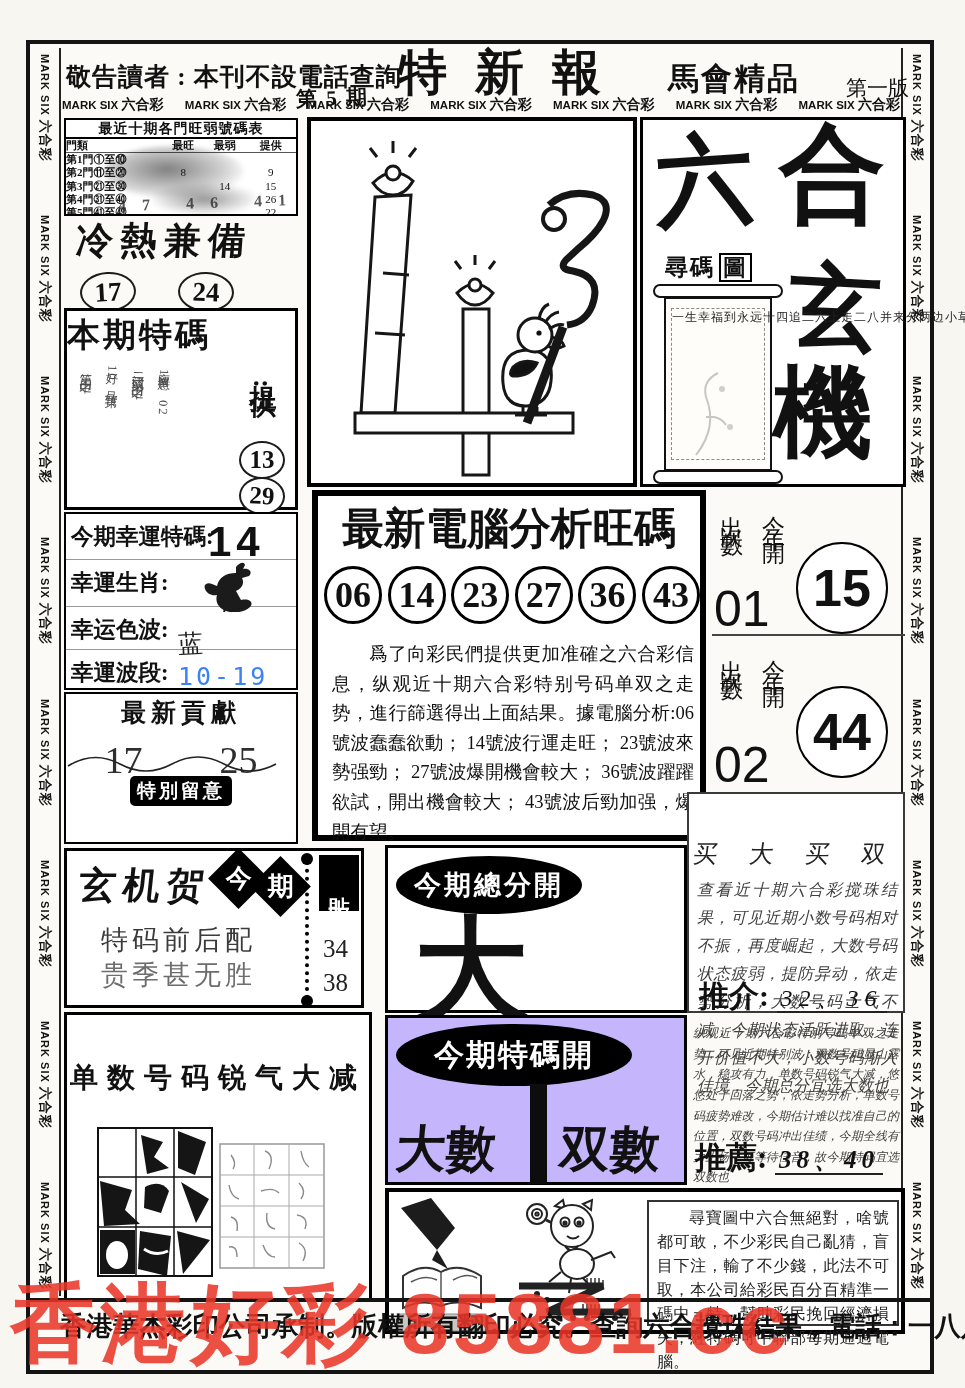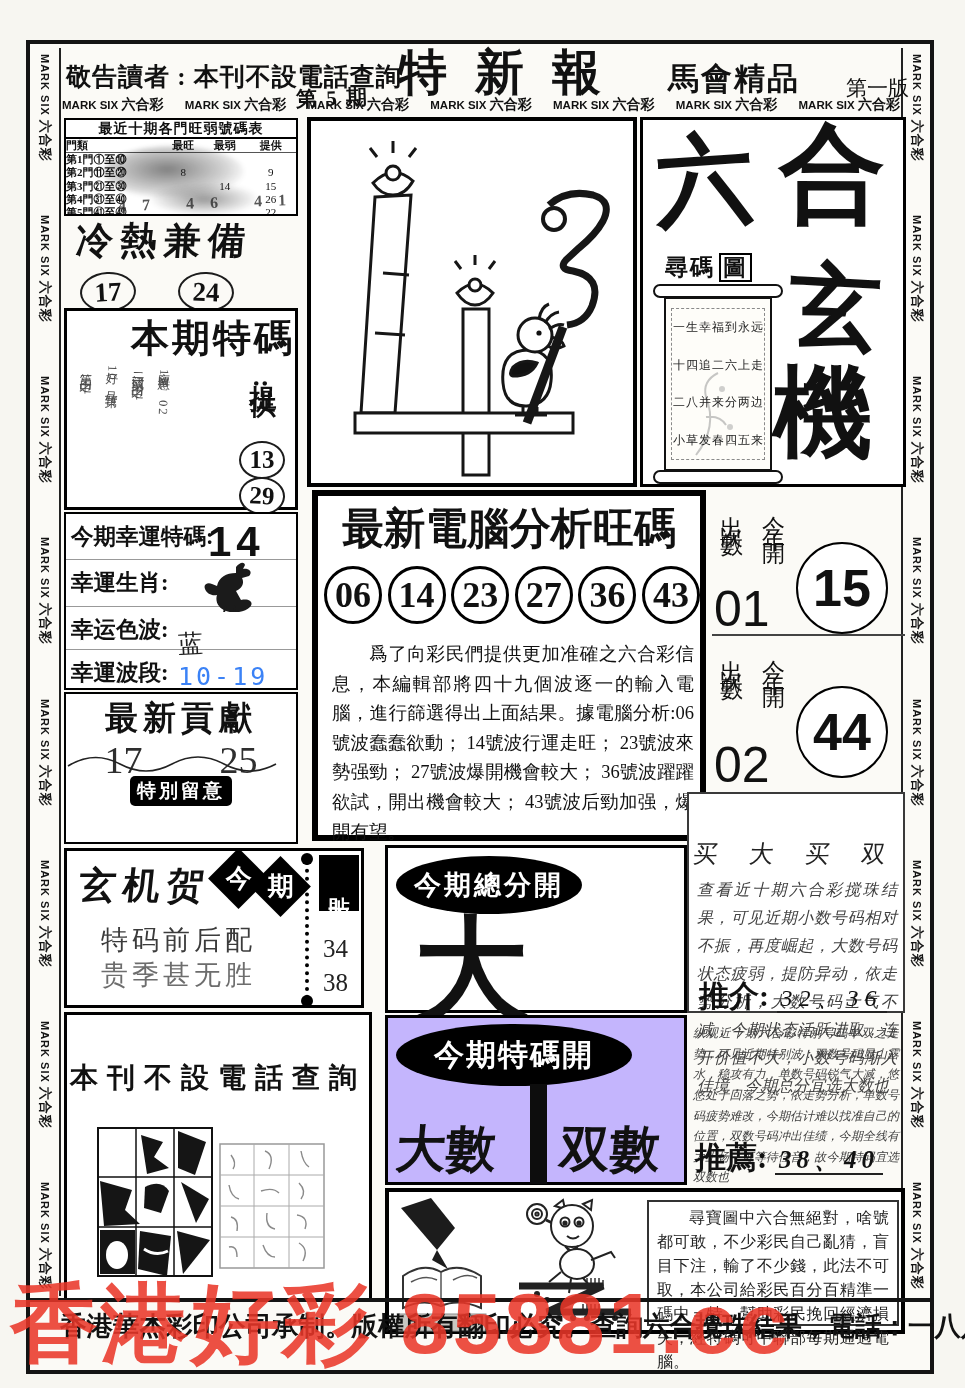--- a/index.html
+++ b/index.html
@@ -32,36 +32,36 @@
   .cg{width:42%;font-weight:bold}.ch,.cw{width:18%;text-align:center}.co{width:22%;text-align:center}
   .smg{border-radius:50%;filter:blur(2px)}
   .smg1{left:104px;top:146px;width:140px;height:52px;background:radial-gradient(ellipse at 45% 45%,rgba(25,25,25,.55),rgba(25,25,25,.18) 55%,transparent 75%)}
   .smg2{left:148px;top:182px;width:112px;height:34px;background:radial-gradient(ellipse,rgba(25,25,25,.45),transparent 70%)}
   .scribs{left:118px;top:194px;font-size:16px;letter-spacing:16px;color:#2d2d2d;transform:rotate(-2deg);font-weight:bold;opacity:.8}
   .coldhot{left:76px;top:216px;font-size:37px;font-weight:900;letter-spacing:7px;transform:skewX(-4deg);white-space:nowrap}
   .oval{border:2.5px solid #1c1c1c;border-radius:50%;text-align:center;font-weight:bold}
   .hp{width:56px;height:40px;font-size:27px;line-height:36px}
   .hp1{left:80px;top:272px;transform:rotate(-3deg)}.hp2{left:178px;top:272px;transform:rotate(2deg)}
   .spbox{left:64px;top:308px;width:234px;height:202px;border:3px solid #000;background:#fff}
-  .sp-title{top:2px;width:100%;text-align:right;font-size:38px;font-weight:900;letter-spacing:3px}
+  .sp-title{top:2px;width:100%;text-align:left;font-size:33px;font-weight:900;letter-spacing:3px}
   .sp-provide{right:14px;top:52px;writing-mode:vertical-rl;font-size:27px;font-weight:bold;letter-spacing:8px}
   .sp-notes{left:8px;top:52px;height:146px;display:flex;flex-direction:row-reverse;gap:9px}
   .sp-note{writing-mode:vertical-rl;font-size:12.5px;color:#4a4a4a;letter-spacing:2px;transform:rotate(2deg)}
   .spc{width:46px;height:38px;font-size:25px;line-height:34px;background:#fff}
   .spc1{right:10px;top:130px}.spc2{right:10px;top:166px;transform:rotate(3deg)}
   .lucky{left:64px;top:512px;width:234px;height:178px;border:2px solid #000;background:#fff}
   .lrow{position:relative;border-bottom:1px solid #999}
   .lr1{height:46px}.lr2{height:47px}.lr3{height:43px}.lr4{height:42px;border-bottom:none}
   .llab{position:absolute;left:5px;top:7px;font-size:22.5px;font-weight:bold;white-space:nowrap}
   .lval14{position:absolute;left:142px;top:4px;font-size:42px;font-weight:bold;font-family:"Liberation Sans",sans-serif;letter-spacing:5px}
   .lvalblue{position:absolute;left:112px;top:20px;font-size:25px;color:#222;transform:rotate(-3deg)}
   .lvalband{position:absolute;left:112px;top:12px;font-size:25px;letter-spacing:3px;color:#3b82f6;font-family:"DejaVu Sans Mono",monospace}
   .roosterbox{position:absolute;left:130px;top:2px}
   .contrib{left:64px;top:692px;width:234px;height:152px;border:2px solid #000;background:#fff}
-  .ct-title{top:2px;width:100%;text-align:center;font-size:33px;font-weight:900;letter-spacing:5px}
+  .ct-title{top:2px;width:100%;text-align:center;font-size:25px;font-weight:900;letter-spacing:5px}
   .ct-pair{top:44px;left:0;width:100%;display:flex;justify-content:space-around;font-size:38px;color:#2e2e2e}
   .ct-wave{left:0;top:58px}
   .ct-note{top:82px;left:50%;transform:translateX(-50%);background:#000;color:#fff;font-size:19px;font-weight:900;letter-spacing:3px;padding:2px 7px;border-radius:5px;white-space:nowrap}
   .ct-pair2{top:110px;left:0;width:100%;display:flex;justify-content:space-around;font-size:34px;color:#6f6f6f}
   .myst{left:64px;top:848px;width:300px;height:160px;border:3px solid #000;background:#fff}
   .my-script{left:12px;top:10px;font-size:37px;font-weight:900;letter-spacing:7px;transform:skewX(-6deg);white-space:nowrap}
   .dia{width:43px;height:43px;background:#000;transform:rotate(45deg);display:flex;align-items:center;justify-content:center}
   .dia span{transform:rotate(-45deg);color:#fff;font-size:26px;font-weight:900}
   .dia1{left:150px;top:6px}.dia2{left:192px;top:14px}
   .my-verse{left:34px;top:72px;font-size:27px;color:#3b3b3b;line-height:1.3;letter-spacing:4px}
@@ -110,21 +110,21 @@
   .hc1{left:12px;top:12px;font-size:98px;transform:rotate(-4deg)}
   .hc2{left:136px;top:2px;font-size:106px}
   .hc3{left:146px;top:142px;font-size:92px;transform:rotate(3deg)}
   .hc4{left:130px;top:244px;font-size:100px}
   .maplab{left:22px;top:132px;font-size:23px;font-weight:900;letter-spacing:2px}
   .maplab .boxed{border:2.5px solid #000;padding:0 2px;margin-left:4px}
   .scroll{left:10px;top:164px;width:130px;height:200px}
   .roller{left:0;width:130px;height:14px;border:2.5px solid #111;border-radius:7px;background:#fff}
   .rtop{top:0}.rbot{bottom:0}
   .sbody{left:11px;top:13px;width:108px;height:174px;border:2px solid #111;background:#fefdf9}
-  .sinner{position:absolute;inset:9px 5px;border:1px dashed #8a8a8a;display:flex;flex-direction:column;justify-content:space-around;align-items:flex-end}
+  .sinner{position:absolute;inset:9px 5px;border:1px dashed #8a8a8a;display:flex;flex-direction:row;justify-content:space-around;align-items:flex-start}
   .sline{font-size:12px;white-space:nowrap;letter-spacing:1px;color:#232323}
   .branch{position:absolute;left:12px;top:70px;z-index:0;opacity:.55}
   .appr{left:712px;top:492px;width:193px;height:298px}
   .apb{position:relative}
   .apb1{height:142px}.apb2{height:156px;border-top:2px solid #444}
   .ap-l1{position:absolute;left:4px;top:6px;writing-mode:vertical-rl;font-size:23px;letter-spacing:9px;font-weight:500}
   .ap-l2{position:absolute;left:46px;top:6px;writing-mode:vertical-rl;font-size:23px;letter-spacing:13px}
   .ap-count{position:absolute;left:2px;font-size:50px;font-family:"Liberation Sans",sans-serif;line-height:1}
   .apc1{top:92px}.apc2{top:104px}
   .ap-circ{position:absolute;left:84px;width:92px;height:92px;border:2.5px solid #000;border-radius:50%;display:flex;align-items:center;justify-content:center;font-size:52px;font-weight:bold;font-family:"Liberation Sans",sans-serif;background:#fff}
@@ -283,21 +283,21 @@
       <div>特码前后配</div>
       <div class="v2">贵季甚无胜</div>
     </div>
     <div class="ab my-div"></div>
     <div class="ab my-tip">貼士</div>
     <div class="ab my-t mt1">34</div>
     <div class="ab my-t mt2">38</div>
   </div>
 
   <div class="ab puz">
-    <div class="ab pz-title">本刊不設電話查詢</div>
+    <div class="ab pz-title">单数号码锐气大减</div>
     <svg class="ab pz-dark" width="116" height="150" viewBox="0 0 116 150">
       <rect x="1" y="1" width="114" height="148" fill="#fff" stroke="#111" stroke-width="2"></rect>
       <path d="M39 1 v148 M77 1 v148 M1 50 h114 M1 100 h114" stroke="#111" stroke-width="1.5"></path>
       <path d="M44 8 l22 7 l-9 15 l15 11 l-22 6 z" fill="#151515"></path>
       <path d="M81 4 l28 11 l-11 33 l-17 -7 z" fill="#151515"></path>
       <path d="M3 54 l32 9 l-7 20 l15 14 l-36 2 z" fill="#151515"></path>
       <path d="M48 60 q16 -8 24 4 l-8 22 l-17 -5 z" fill="#151515"></path>
       <path d="M84 55 l28 17 l-13 24 z" fill="#151515"></path>
       <rect x="3" y="103" width="35" height="44" fill="#151515"></rect>
       <ellipse cx="20" cy="128" rx="11" ry="14" fill="#fff"></ellipse>
@@ -359,21 +359,21 @@
   <div class="ab comp">
     <div class="ab cp-title">最新電腦分析旺碼</div>
     <div class="ab cp-nums">
       <span class="cnum">06</span>
       <span class="cnum">14</span>
       <span class="cnum">23</span>
       <span class="cnum">27</span>
       <span class="cnum">36</span>
       <span class="cnum">43</span>
     </div>
-    <div class="ab cp-para">爲了向彩民們提供更加准確之六合彩信息，本編輯部將四十九個波逐一的輸入電腦，進行篩選得出上面結果。據電腦分析:06號波蠢蠢欲動； 14號波行運走旺； 23號波來勢强勁； 27號波爆開機會較大； 36號波躍躍欲試，開出機會較大； 43號波后勁加强，爆開有望。</div>
+    <div class="ab cp-para">爲了向彩民們提供更加准確之六合彩信息，纵观近十期六合彩特别号码单双之走势，進行篩選得出上面結果。據電腦分析:06號波蠢蠢欲動； 14號波行運走旺； 23號波來勢强勁； 27號波爆開機會較大； 36號波躍躍欲試，開出機會較大； 43號波后勁加强，爆開有望。</div>
   </div>
 
   <div class="ab hexa">
     <div class="ab hx-c hc1">六</div>
     <div class="ab hx-c hc2">合</div>
     <div class="ab hx-c hc3">玄</div>
     <div class="ab hx-c hc4">機</div>
     <div class="ab maplab">
       <span>尋碼</span><span class="boxed">圖</span>
     </div>

